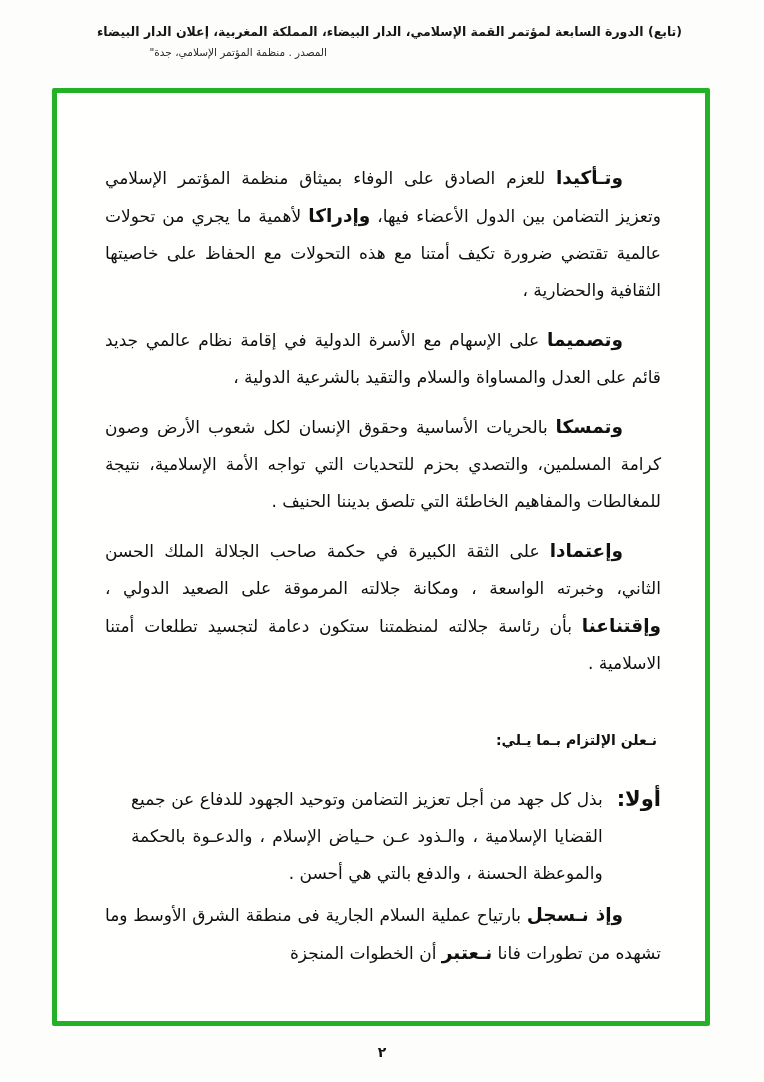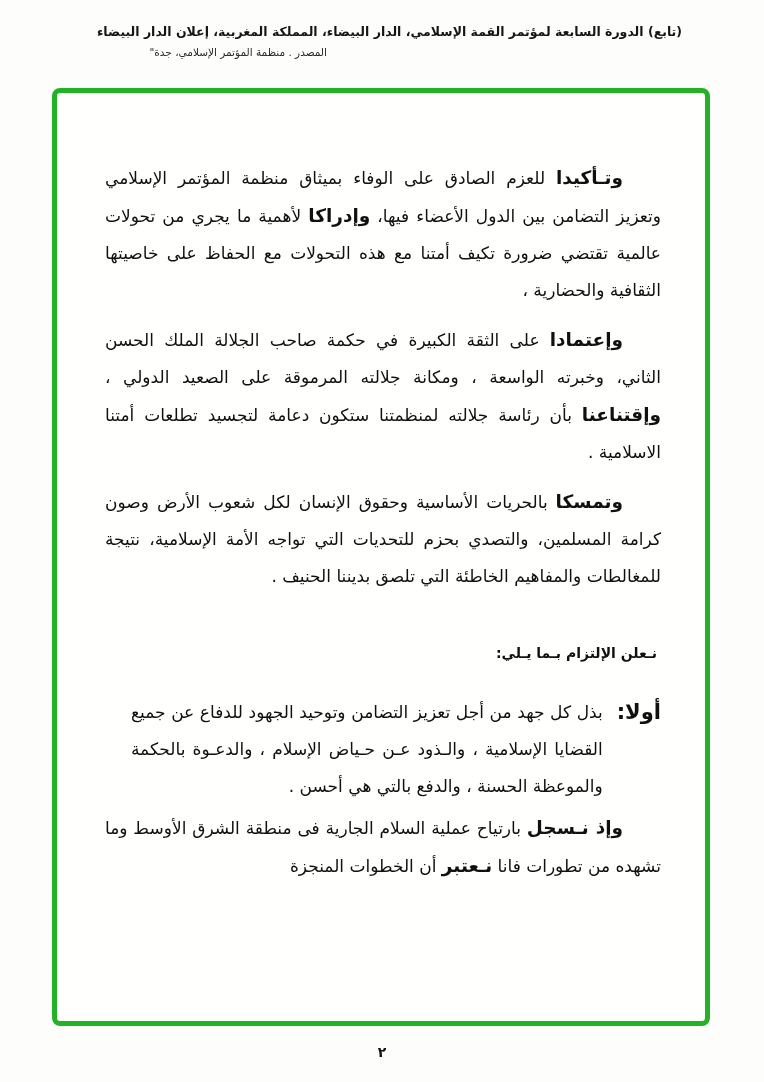--- a/index.html
+++ b/index.html
@@ -29,21 +29,21 @@
     text-align: left;
     font-size: 10.5px;
     font-weight: normal;
     color: #2a2a2a;
   }
   .green-frame {
     position: absolute;
     left: 52px; top: 88px;
     width: 658px; height: 938px;
     border: 5px solid #23b226;
-    border-radius: 8px;
+    border-radius: 2px;
     background: #fffffe;
   }
   .content {
     position: absolute;
     top: 0; left: 0; right: 0; bottom: 0;
     padding: 66px 44px 0 48px;
     direction: rtl;
     text-align: justify;
     font-size: 17px;
     line-height: 37px;
@@ -95,27 +95,30 @@
   <div class="header-line2">المصدر .   منظمة المؤتمر الإسلامي، جدة"</div>
 </div>
 
 <div class="green-frame">
   <div class="content">
 
     <p class="para">
       <span class="lead">وتـأكيدا</span><span> للعزم الصادق على الوفاء بميثاق منظمة المؤتمر الإسلامي وتعزيز التضامن بين الدول الأعضاء فيها، </span><span class="lead">وإدراكا</span><span> لأهمية ما يجري من تحولات عالمية تقتضي ضرورة تكيف أمتنا مع هذه التحولات مع الحفاظ على خاصيتها الثقافية والحضارية ،</span>
     </p>
 
-
     <p class="para">
-      <span class="lead">وإعتمادا</span><span> على الثقة الكبيرة في حكمة صاحب الجلالة الملك الحسن الثاني، وخبرته الواسعة ، ومكانة جلالته المرموقة على الصعيد الدولي ، </span><span class="lead">وإقتناعنا</span><span> بأن رئاسة جلالته لمنظمتنا ستكون دعامة لتجسيد تطلعات أمتنا الاسلامية .</span>
+      <span class="lead">وتصميما</span><span> على الإسهام مع الأسرة الدولية في إقامة نظام عالمي جديد قائم على العدل والمساواة والسلام والتقيد بالشرعية الدولية ،</span>
     </p>
 
     <p class="para">
       <span class="lead">وتمسكا</span><span> بالحريات الأساسية وحقوق الإنسان لكل شعوب الأرض وصون كرامة المسلمين، والتصدي بحزم للتحديات التي تواجه الأمة الإسلامية، نتيجة للمغالطات والمفاهيم الخاطئة التي تلصق بديننا الحنيف .</span>
+    </p>
+
+    <p class="para">
+      <span class="lead">وإعتمادا</span><span> على الثقة الكبيرة في حكمة صاحب الجلالة الملك الحسن الثاني، وخبرته الواسعة ، ومكانة جلالته المرموقة على الصعيد الدولي ، </span><span class="lead">وإقتناعنا</span><span> بأن رئاسة جلالته لمنظمتنا ستكون دعامة لتجسيد تطلعات أمتنا الاسلامية .</span>
     </p>
 
     <h2 class="heading">نـعلن الإلتزام بـما يـلي:</h2>
 
     <div class="item">
       <span class="item-label">أولا:</span>
       <span class="item-text">بذل كل جهد من أجل تعزيز التضامن وتوحيد الجهود  للدفاع عن جميع القضايا الإسلامية ، والـذود عـن حـياض الإسلام ، والدعـوة بالحكمة والموعظة الحسنة ، والدفع بالتي هي أحسن .</span>
     </div>
 
     <p class="para">

